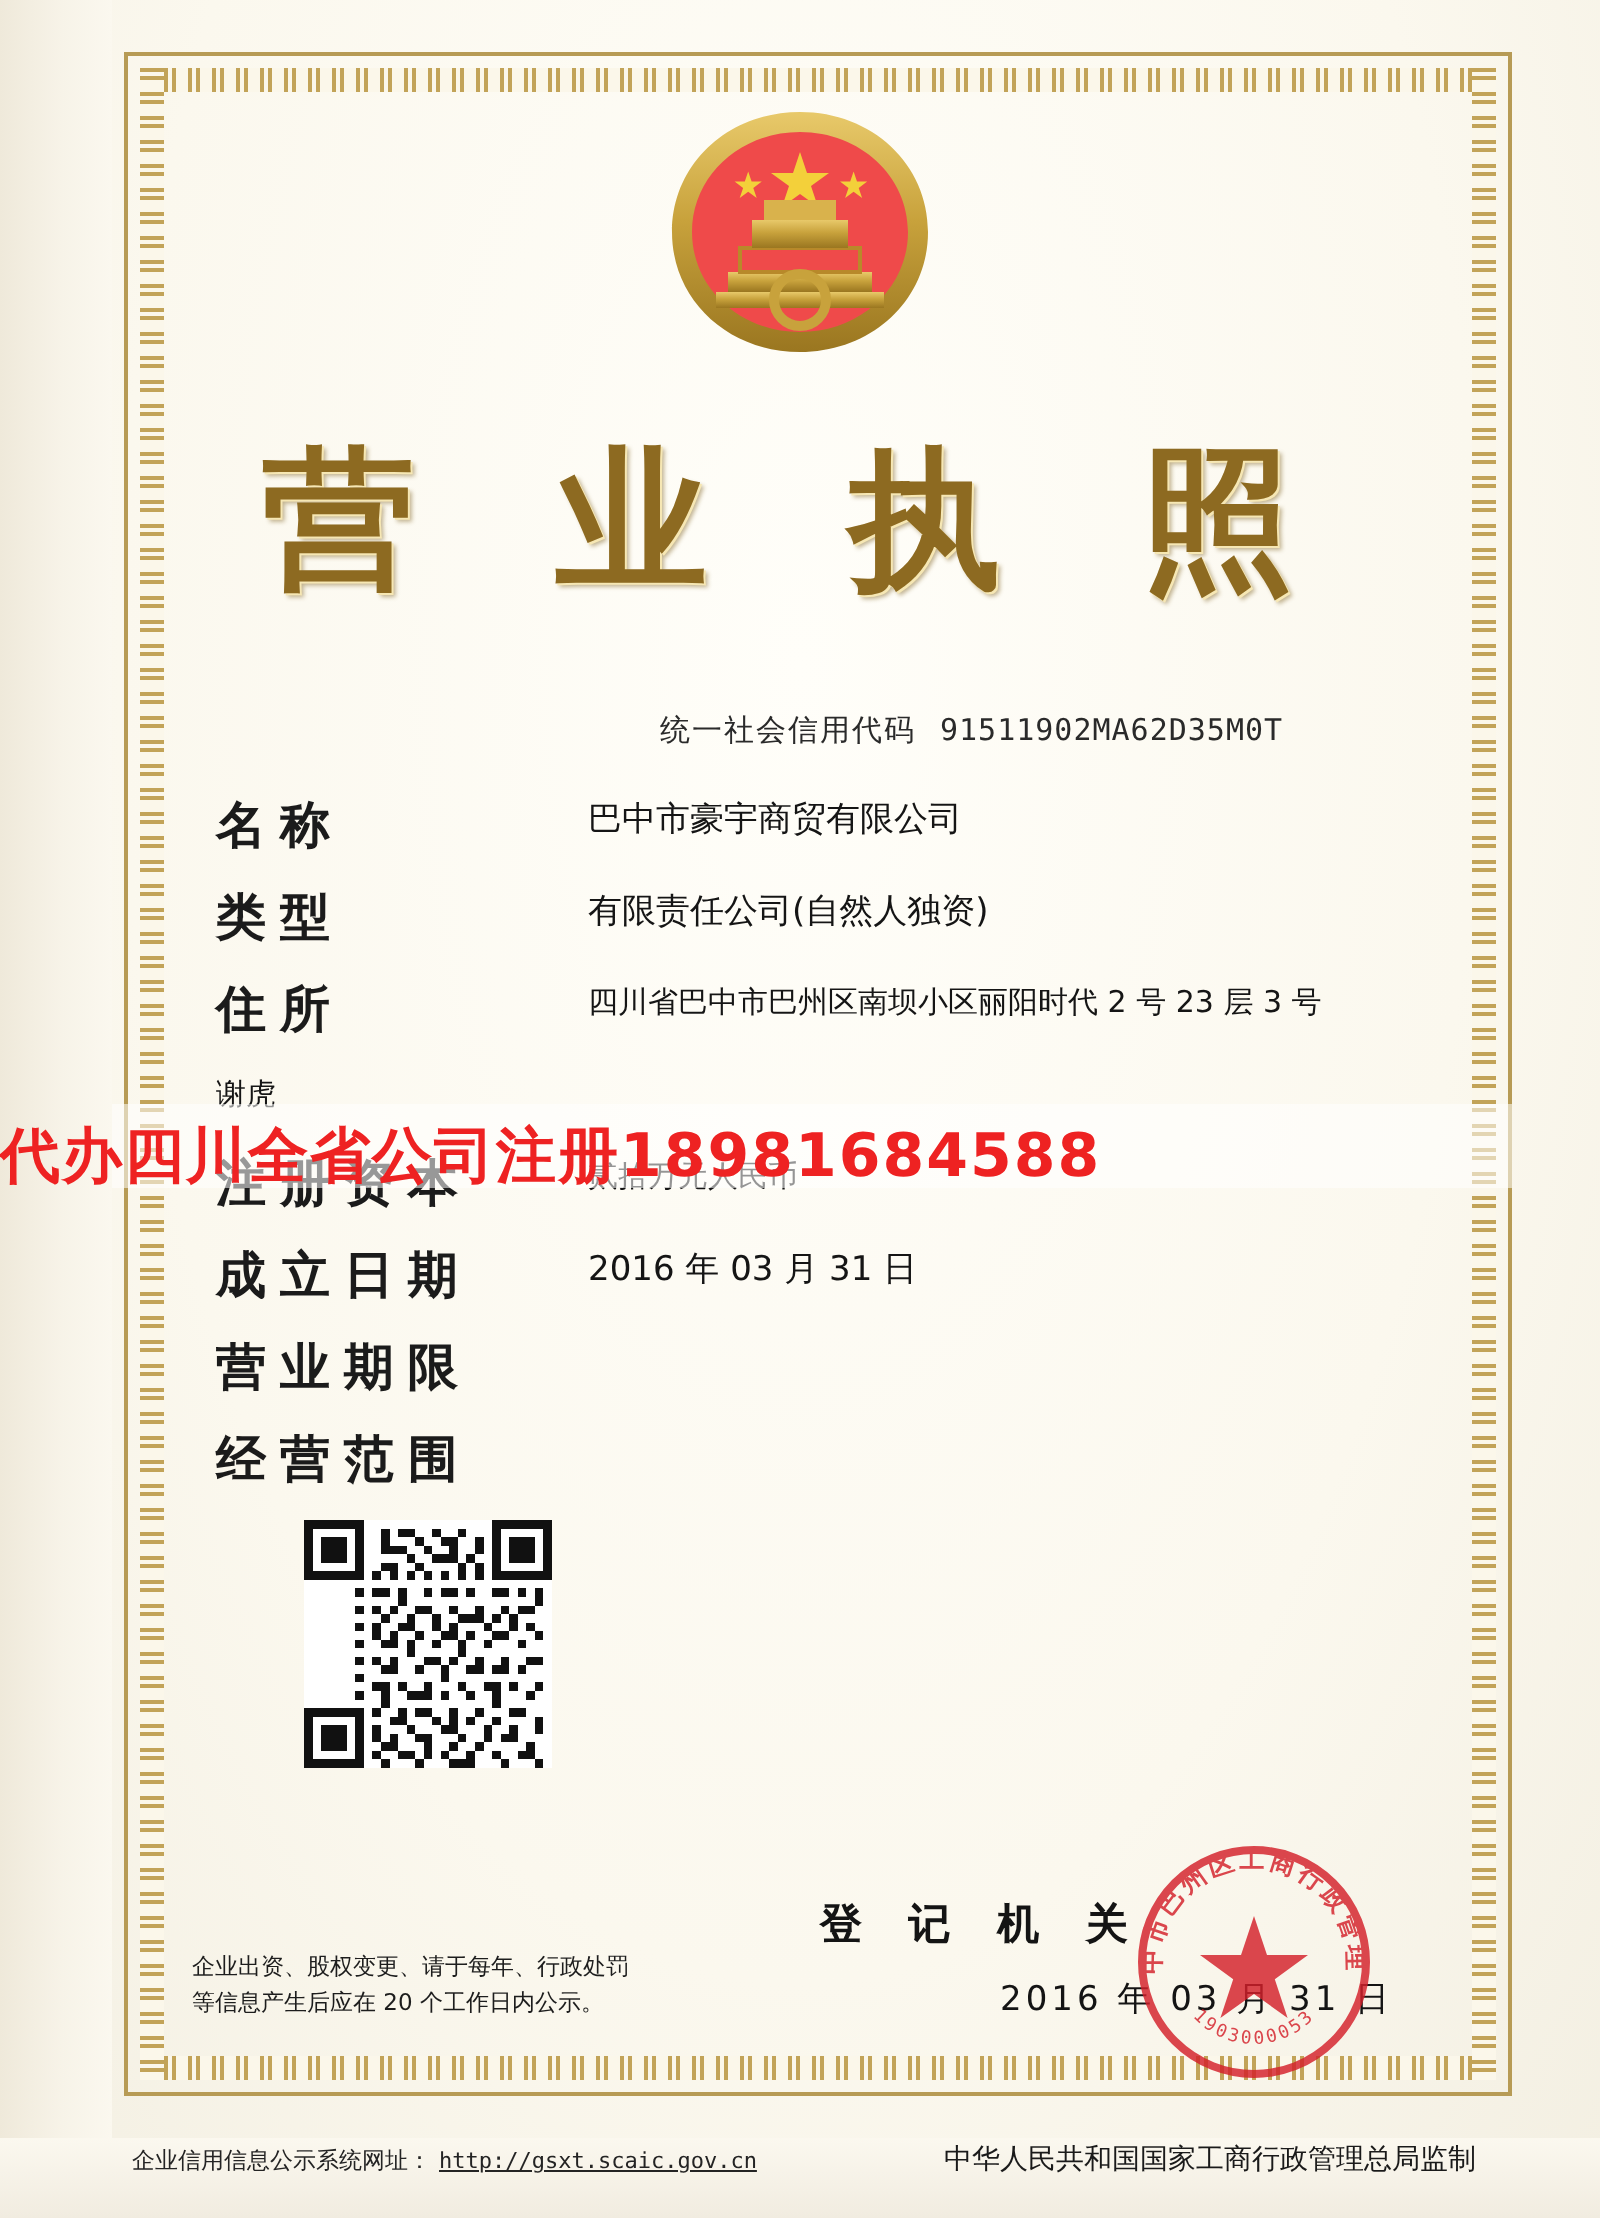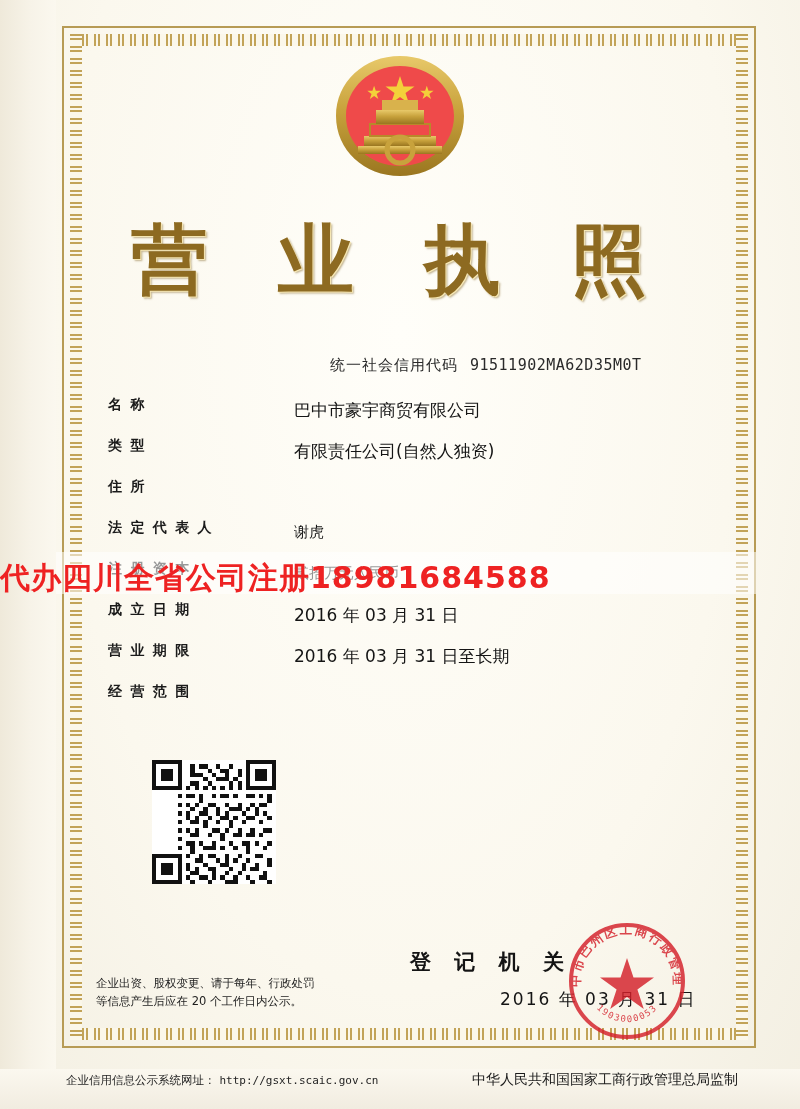--- a/index.html
+++ b/index.html
@@ -156,22 +156,22 @@
   }
   .row {
     display: flex;
     align-items: flex-start;
     margin-bottom: 13px;
     min-height: 28px;
   }
   .label {
     width: 186px;
     flex: 0 0 186px;
-    font-family: Liberation Mono, monospace;
-    font-size: 14px;
+    font-family: Liberation Sans, sans-serif;
+    font-size: 25px;
     font-weight: bold;
     color: #1b1b1b;
     display: flex;
     justify-content: space-between;
     padding-right: 10px;
     box-sizing: border-box;
   }
   .label.l2 { letter-spacing: 0; }
   .value {
     font-family: "DejaVu Sans", "Liberation Sans", sans-serif;
@@ -264,20 +264,21 @@
     top: 1073px;
     font-family: "DejaVu Sans", "Liberation Sans", sans-serif;
     font-size: 11.5px;
     color: #242424;
     white-space: nowrap;
   }
   .bottom-url .u {
     font-family: "DejaVu Sans Mono", "Liberation Mono", monospace;
     font-size: 11px;
     margin-left: 4px;
+    text-decoration: underline;
   }
   .bottom-authority {
     position: absolute;
     right: 62px;
     top: 1071px;
     font-family: "DejaVu Sans", "Liberation Sans", sans-serif;
     font-size: 14px;
     color: #1a1a1a;
     white-space: nowrap;
     margin-left: 16px;
@@ -340,40 +341,39 @@
       <div class="value">巴中市豪宇商贸有限公司</div>
     </div>
 
     <div class="row">
       <div class="label">类 型</div>
       <div class="value">有限责任公司(自然人独资)</div>
     </div>
 
     <div class="row">
       <div class="label">住 所</div>
-    </div>
-
-    <div class="row">
-      <div class="label l2">法 定 代 表 人</div>
+      <div class="value small">四川省巴中市巴州区南坝小区丽阳时代 2 号 23 层 3 号</div>
+    </div>
+
+    <div class="row">
       <div class="value small">谢虎</div>
     </div>
 
     <div class="row">
       <div class="label l2">注 册 资 本</div>
       <div class="value small">贰拾万元人民币</div>
     </div>
 
     <div class="row">
       <div class="label l2">成 立 日 期</div>
       <div class="value">2016 年 03 月 31 日</div>
     </div>
 
     <div class="row">
       <div class="label l2">营 业 期 限</div>
-      <div class="value">2016 年 03 月 31 日至长期</div>
     </div>
 
     <div class="row">
       <div class="label l2">经 营 范 围</div>
     </div>
 
   </div>
 
   <div class="watermark-band"></div>
   <div class="watermark">代办四川全省公司注册18981684588</div>

